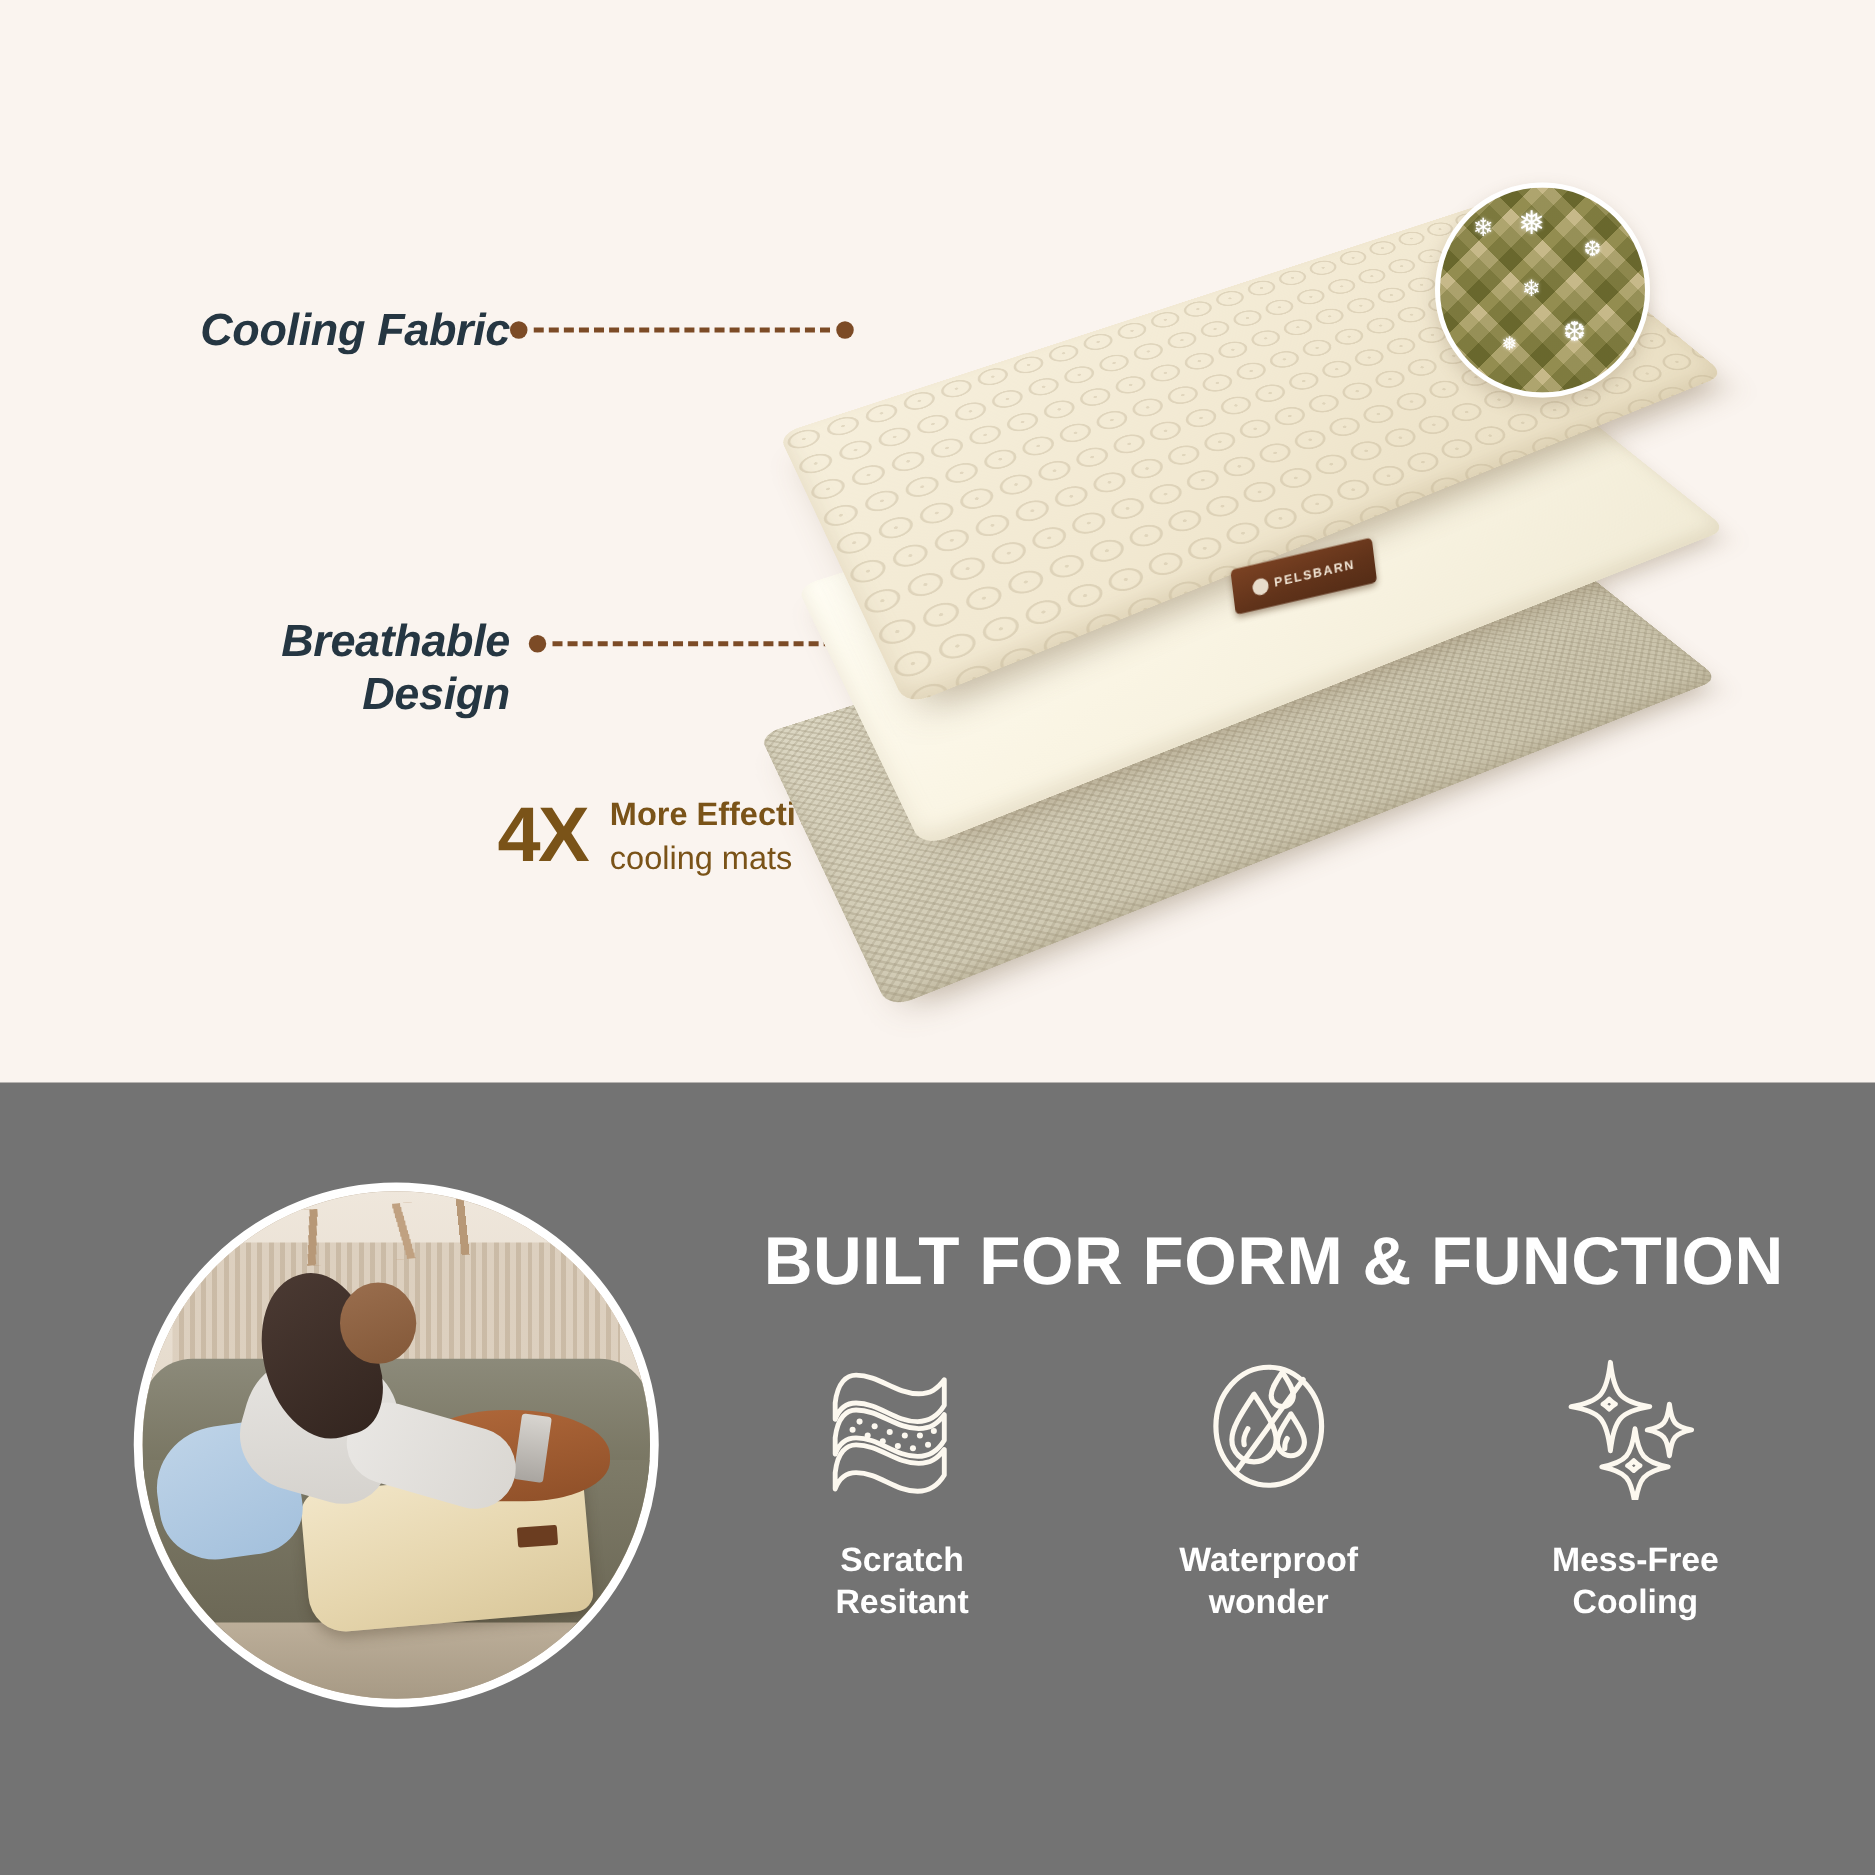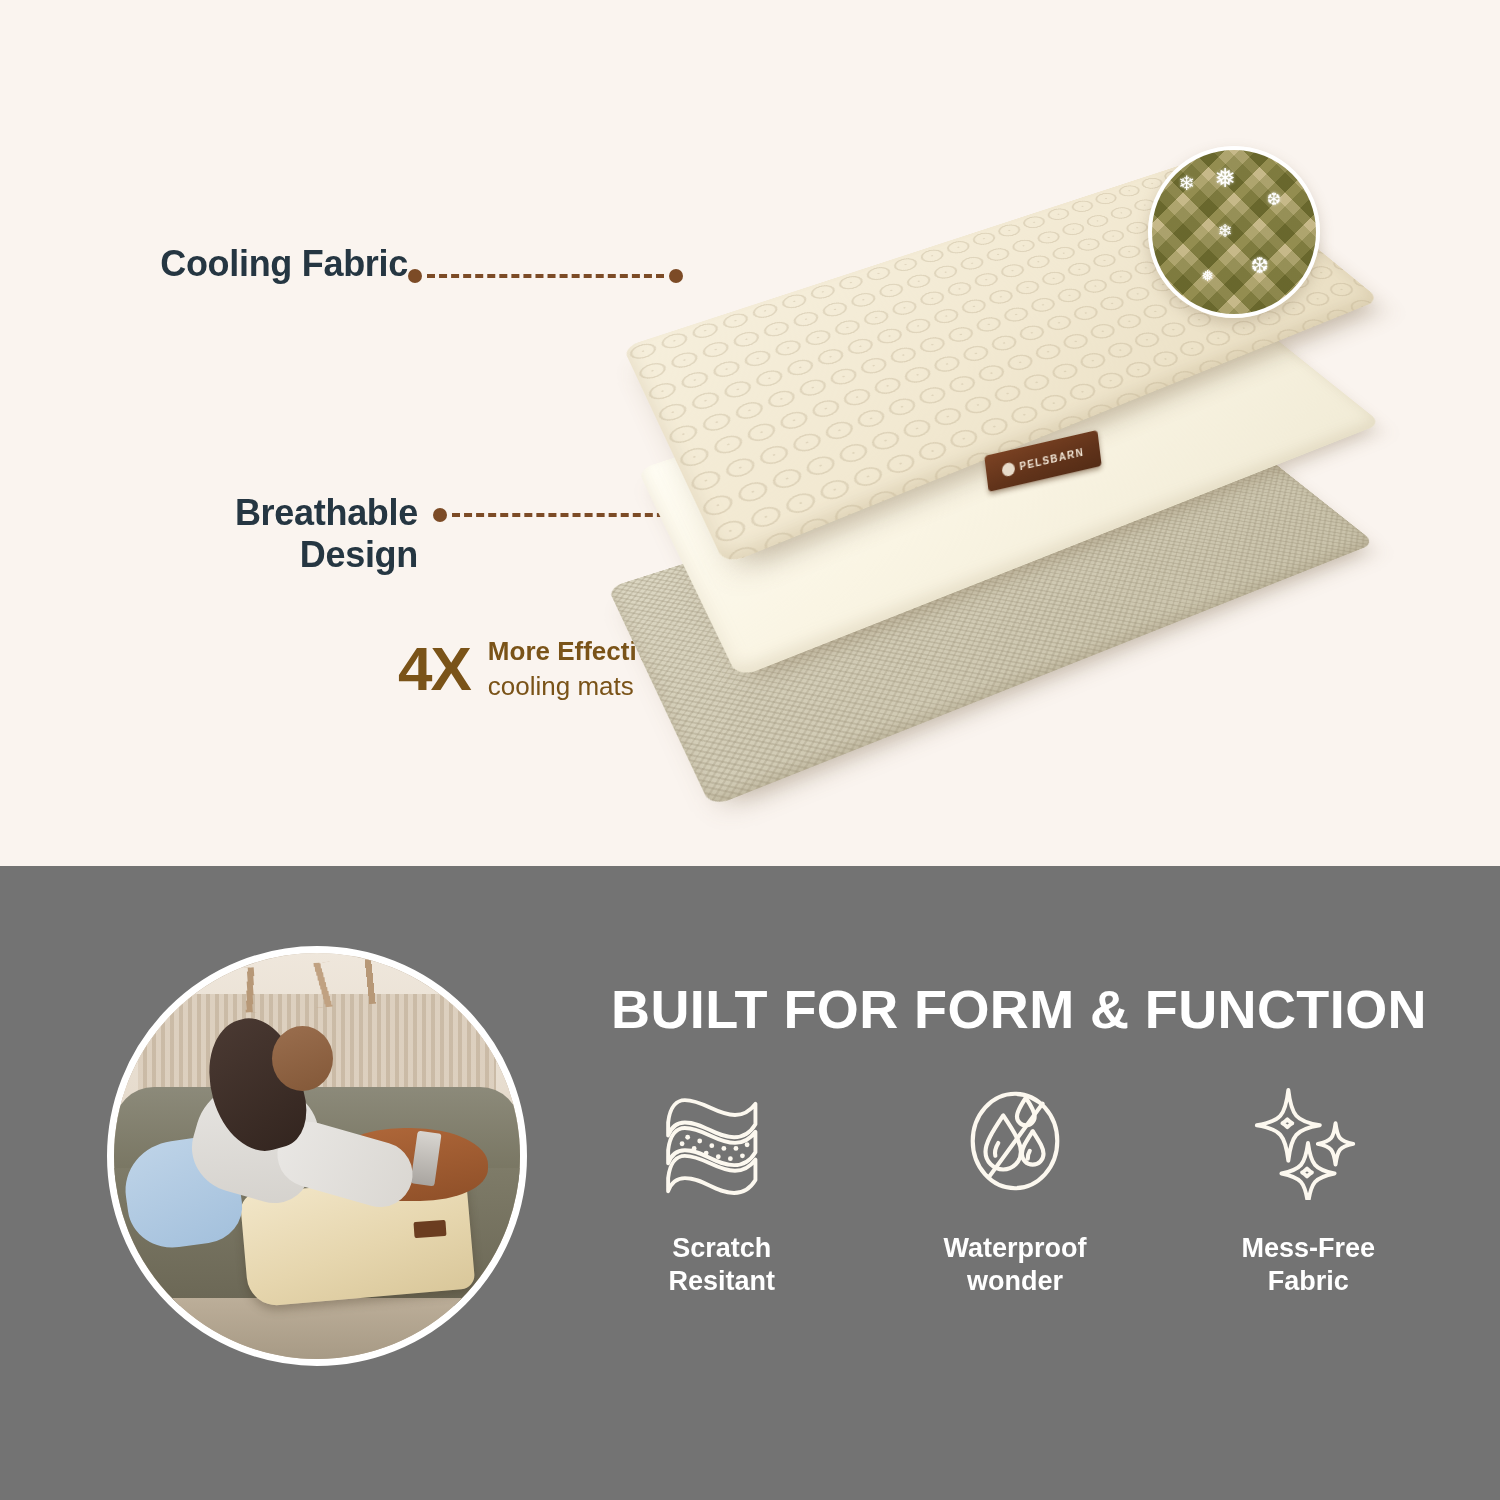--- a/index.html
+++ b/index.html
@@ -17,21 +17,21 @@
 
   
   #top-panel {
     position:absolute; left:0; top:0;
     width:1500px; height:866px;
     background:#FAF4EF;
     overflow:hidden;
   }
 
   
-  .label-row { position:absolute; display:flex; align-items:flex-end; }
+  .label-row { position:absolute; display:flex; align-items:center;font-style:italic; }
   .label-text {
     color:#253642;
     font-weight:bold;
     font-size:36px;
     letter-spacing:-0.3px;
     line-height:1.18;
     text-align:right;
     white-space:pre-line;
   }
   .connector {
@@ -50,21 +50,21 @@
   }
 
   #row-cooling { left:98px; top:243px; width:600px; }
   #row-cooling .label-text { width:310px; }
   #row-cooling .connector { width:275px; }
 
   #row-lining  { left:98px; top:348px; width:600px; }
   #row-lining .label-text { width:310px; }
   #row-lining .connector { width:275px; }
 
-  #row-breath  { left:108px; top:492px; width:600px; }
+  #row-breath  { left:98px; top:492px; width:600px; }
   #row-breath .label-text { width:310px; padding-bottom:0; }
   #row-breath .connector { width:275px; position:absolute; left:325px; top:14px; }
 
   
   #claim {
     position:absolute; left:398px; top:634px;
     display:flex; align-items:center; gap:18px;
   }
   #claim-multiplier {
     font-size:62px; font-weight:bold; color:#7A5318;
@@ -384,19 +384,19 @@
           <div class="feature-icon">
             <svg viewBox="0 0 120 120" width="118" height="118" fill="none" stroke="#FCF8EF" stroke-width="4" stroke-linecap="round" stroke-linejoin="round">
               <path d="M40 8 C43 34 48 40 72 44 C48 48 43 54 40 80 C37 54 32 48 8 44 C32 40 37 34 40 8 z"></path>
               <path d="M39 38 c2 2 3 3 5 4 c-2 1-3 2-5 4 c-2-2-3-3-5-4 c2-1 3-2 5-4 z"></path>
               <path d="M88 42 C90 57 92 60 106 63 C92 66 90 69 88 84 C86 69 84 66 70 63 C84 60 86 57 88 42 z"></path>
               <path d="M60 62 C63 84 67 89 87 93 C67 97 63 102 60 124 C57 102 53 97 33 93 C53 89 57 84 60 62 z"></path>
               <path d="M59 88 c2 2 3 3 5 4 c-2 1-3 2-5 4 c-2-2-3-3-5-4 c2-1 3-2 5-4 z"></path>
             </svg>
           </div>
           <div class="feature-label">Mess-Free
-Fabric</div>
+Cooling</div>
         </div>
 
       </div>
     </div>
   </section>
 </div>
 
 </body></html>

